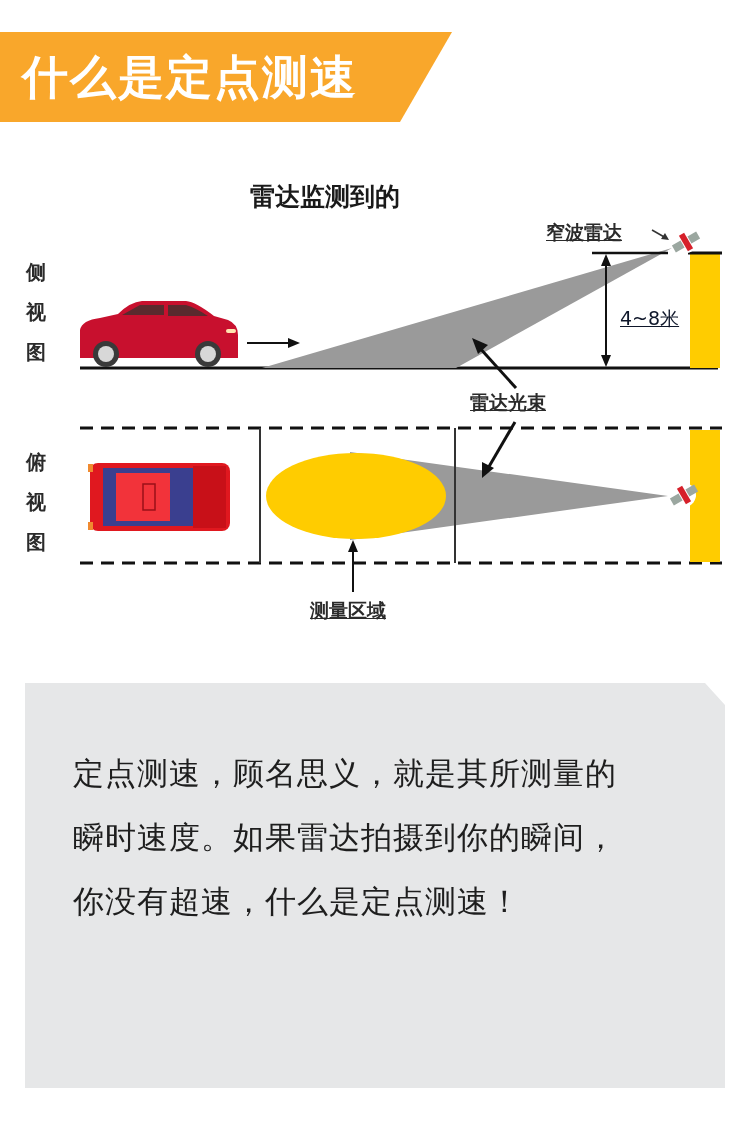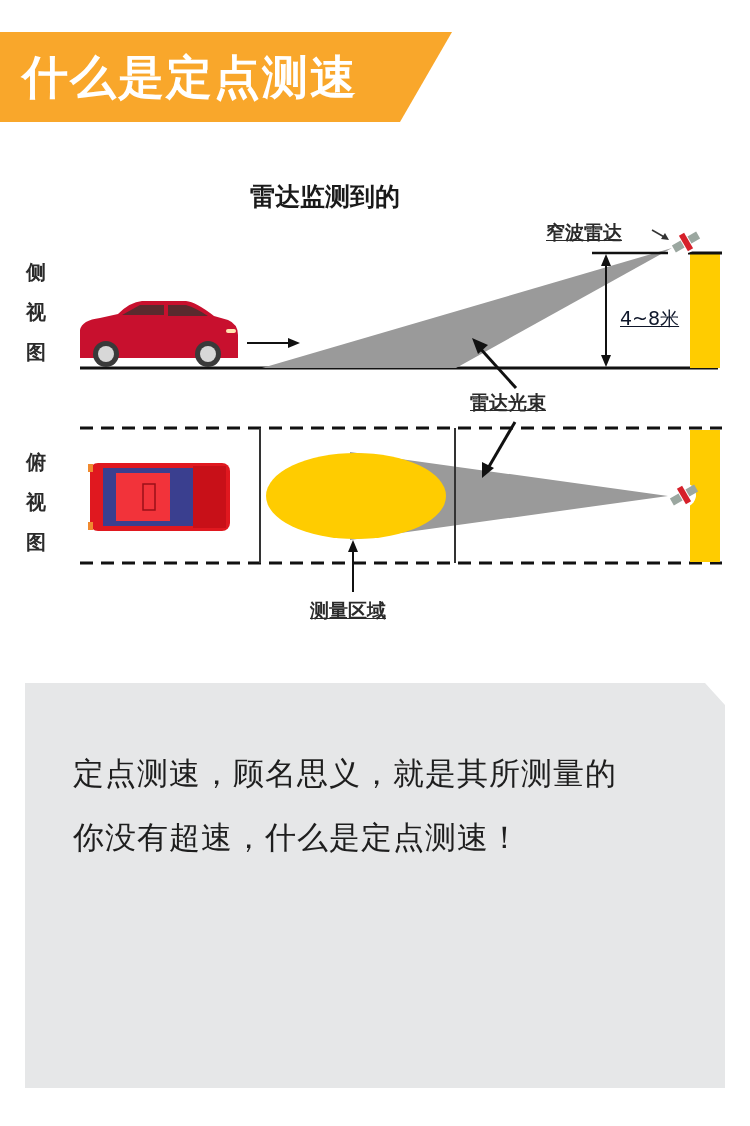--- a/index.html
+++ b/index.html
@@ -127,15 +127,16 @@
   <div class="lbl small" style="left:470px; top:220px;">雷达光束</div>
   <div class="lbl small" style="left:310px; top:428px;text-align:center;">测量区域</div>
 </div>
 
 <div class="textbox">
   <svg width="700" height="405">
     <polygon points="0,0 680,0 700,22 700,405 0,405" fill="#E6E7E8"></polygon>
   </svg>
   <div class="desc">
     <div>定点测速，顾名思义，就是其所测量的</div>
+    <div>瞬时速度。如果雷达拍摄到你的瞬间，</div>
     <div>你没有超速，什么是定点测速！</div>
   </div>
 </div>
 
 </body></html>

